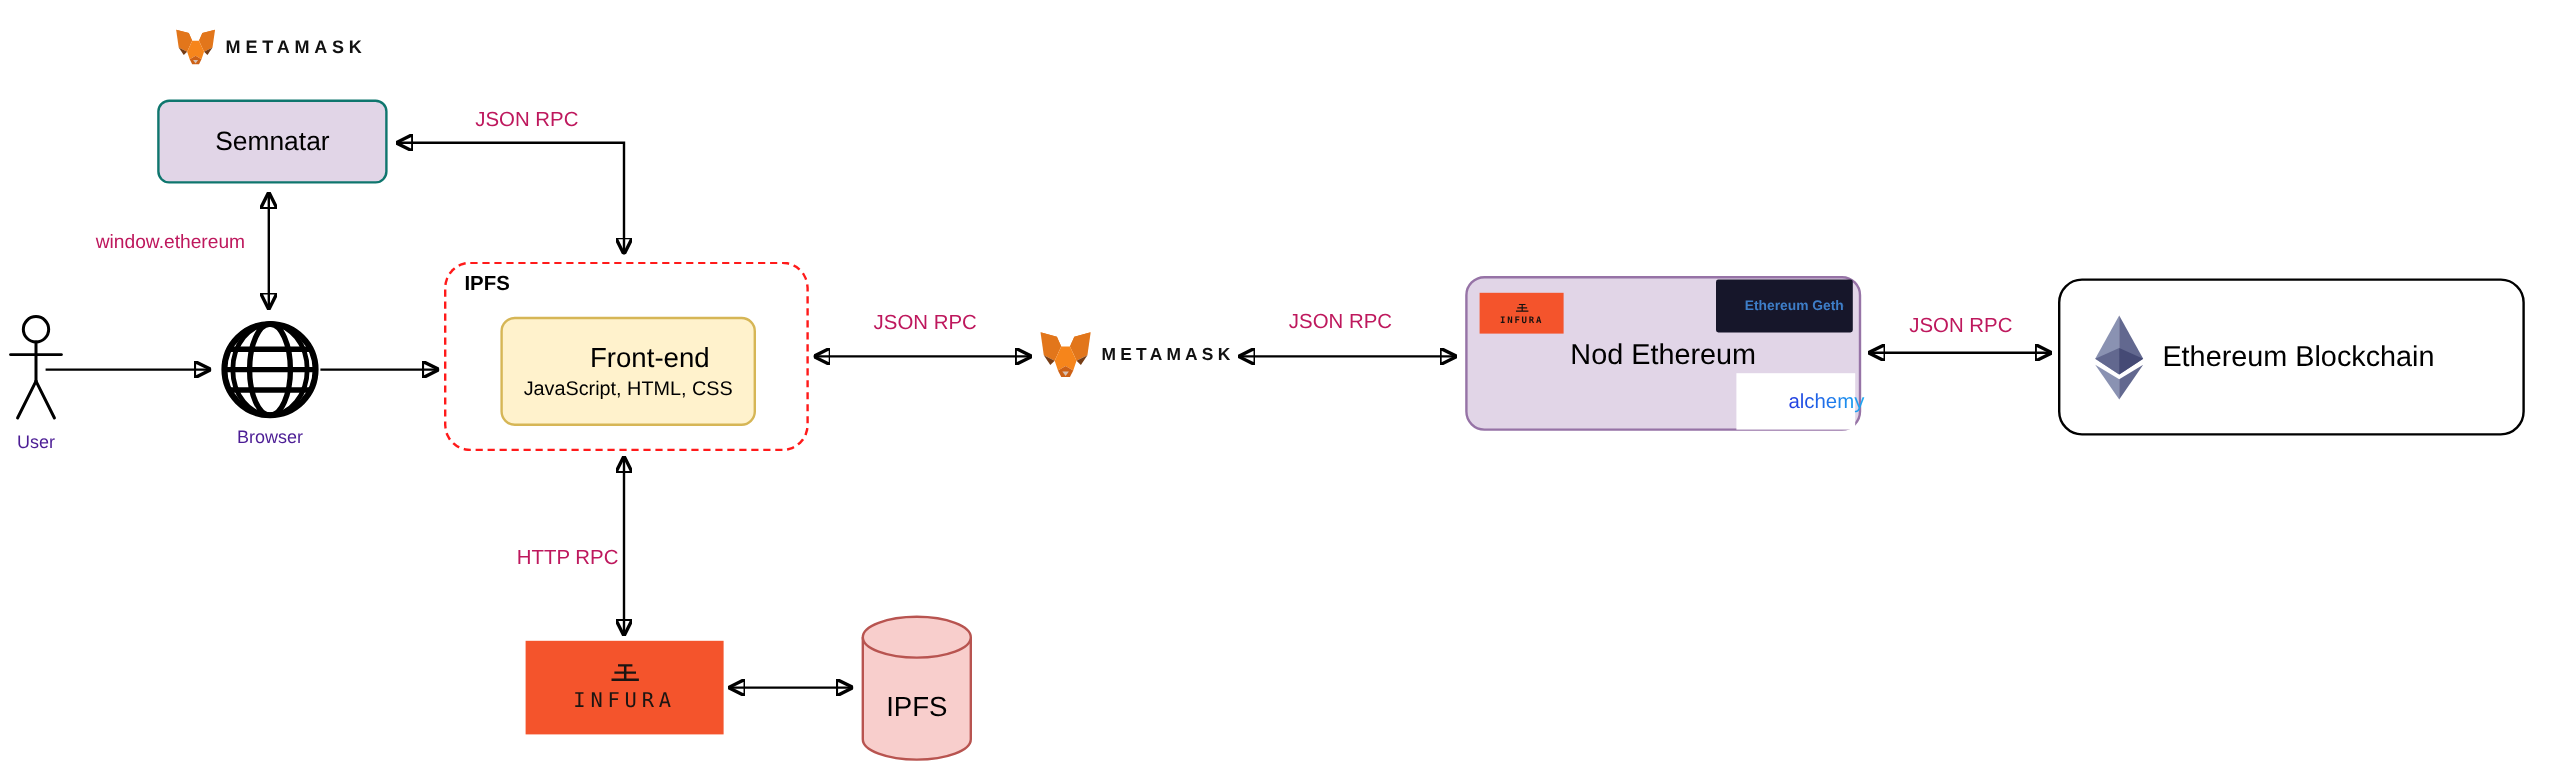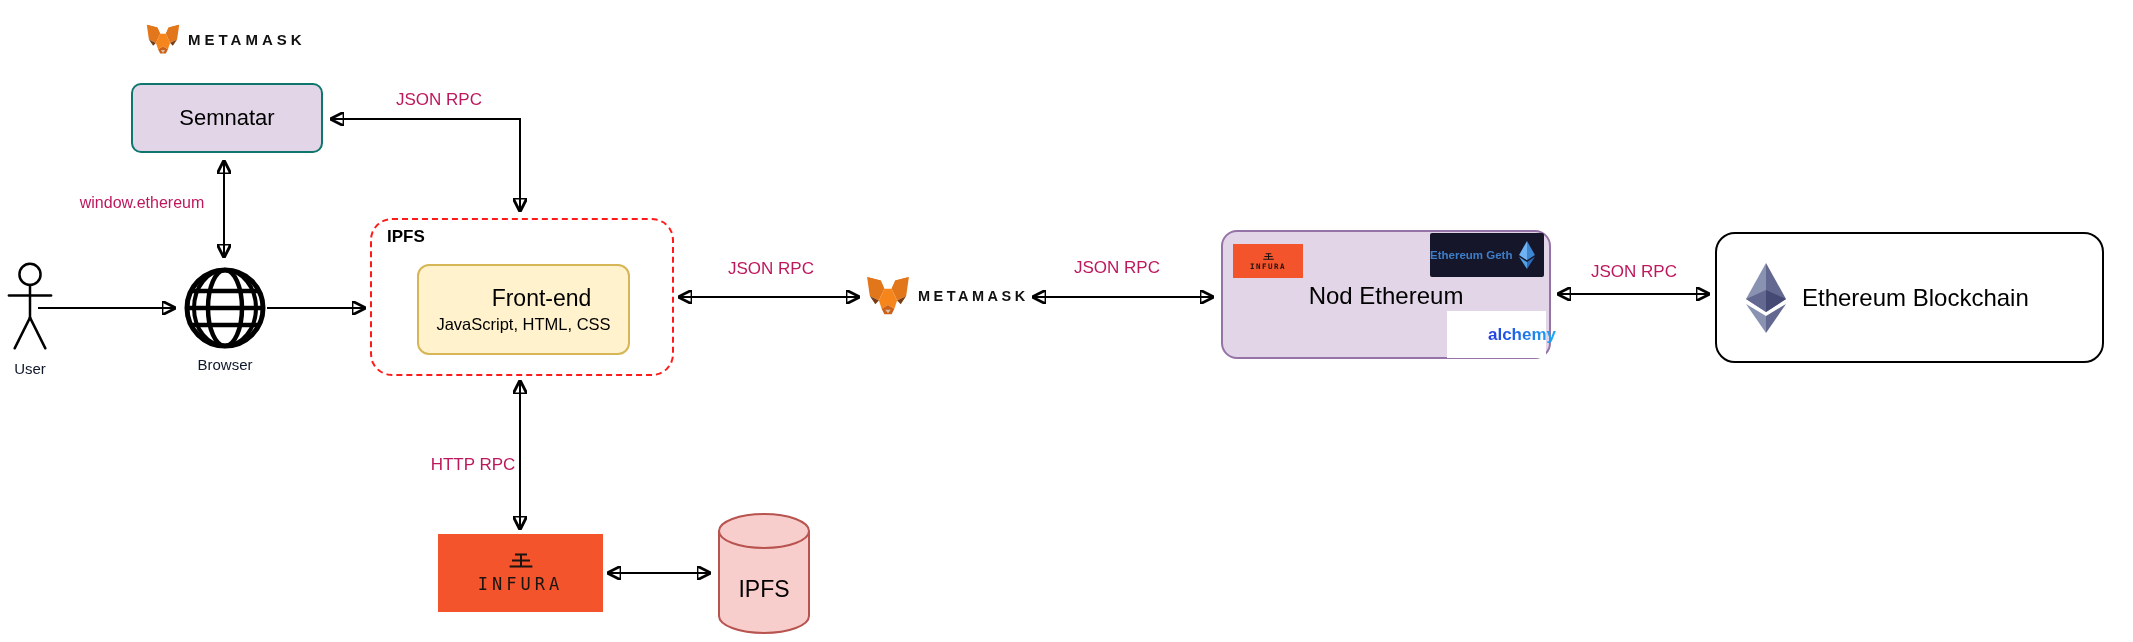--- a/index.html
+++ b/index.html
@@ -6,21 +6,21 @@
   html,body { background:#fff; }
   body { font-family:"Liberation Sans", sans-serif; }
   #canvas { position:relative; width:2133px; height:642px; background:#fff; overflow:hidden; }
 
   
   #arrows { position:absolute; left:0; top:0; width:2133px; height:642px; pointer-events:none; }
   #arrows path { stroke:#000; stroke-width:2; fill:none; }
 
   
   .edge-label { position:absolute; font-size:17px; color:#be185d; text-align:center; white-space:nowrap; }
-  .node-label { position:absolute; font-size:15px; color:#0f172a; text-align:center; white-space:nowrap; }
+  .node-label { position:absolute; font-size:15px; color:#4c1d95; text-align:center; white-space:nowrap; }
 
   
   .mm-logo { position:absolute; display:flex; align-items:center; gap:8px;justify-content:flex-end; }
   #mm-top { left:146px; top:24px; }
   #mm-mid { left:866px; top:276px; }
   .mm-word { font-weight:800; letter-spacing:4px; font-size:15px; color:#111; }
   #mm-mid .mm-word { font-size:14.5px; letter-spacing:3.5px; }
 
   
   #semnatar { position:absolute; left:131px; top:83px; width:192px; height:70px;
@@ -55,26 +55,26 @@
   
   #nod-box { position:absolute; left:1221px; top:230px; width:330px; height:129px;
     background:#E1D5E7; border:2px solid #9673A6; border-radius:16px; }
   #nod-title { position:absolute; left:0; right:0; top:50px; text-align:center; font-size:24px; color:#000; }
 
   .infura-badge-sm { position:absolute; left:10px; top:12px; width:70px; height:34px; background:#F4542C;
     display:flex; flex-direction:column; align-items:center; justify-content:center; gap:1px; }
   .infura-badge-sm .infura-word { font-family:"DejaVu Sans Mono", monospace; font-size:7.5px; letter-spacing:1.5px; color:#161210; font-weight:bold; }
 
   #geth-badge { position:absolute; left:207px; top:1px; width:114px; height:44px; background:#16162A;
-    border-radius:2px; display:flex; align-items:center; justify-content:space-between; padding:0 7px 0 0; }
+    border-radius:2px; display:flex; align-items:center; justify-content:space-between; padding:0 7px 0 24px; }
   #geth-label { font-size:11.5px; font-weight:bold; color:#3E7EC8; white-space:nowrap; }
 
   #alchemy-badge { position:absolute; left:224px; top:79px; width:99px; height:47px; background:#fff;
     display:flex; align-items:center; justify-content:center; gap:4px; }
-  #alchemy-label { font-size:17px; font-weight:700;
+  #alchemy-label { font-size:17px; font-weight:400;
     background:linear-gradient(90deg,#2239E0 0%,#1CA9F2 100%);
     -webkit-background-clip:text; background-clip:text; color:transparent;margin-left:47px; }
 
   
   #eth-box { position:absolute; left:1715px; top:232px; width:389px; height:131px;
     background:#fff; border:2px solid #000; border-radius:20px;
     display:flex; align-items:center; gap:14px; padding-left:27px; }
   #eth-box-label { font-size:24px; color:#000; }
 
   

